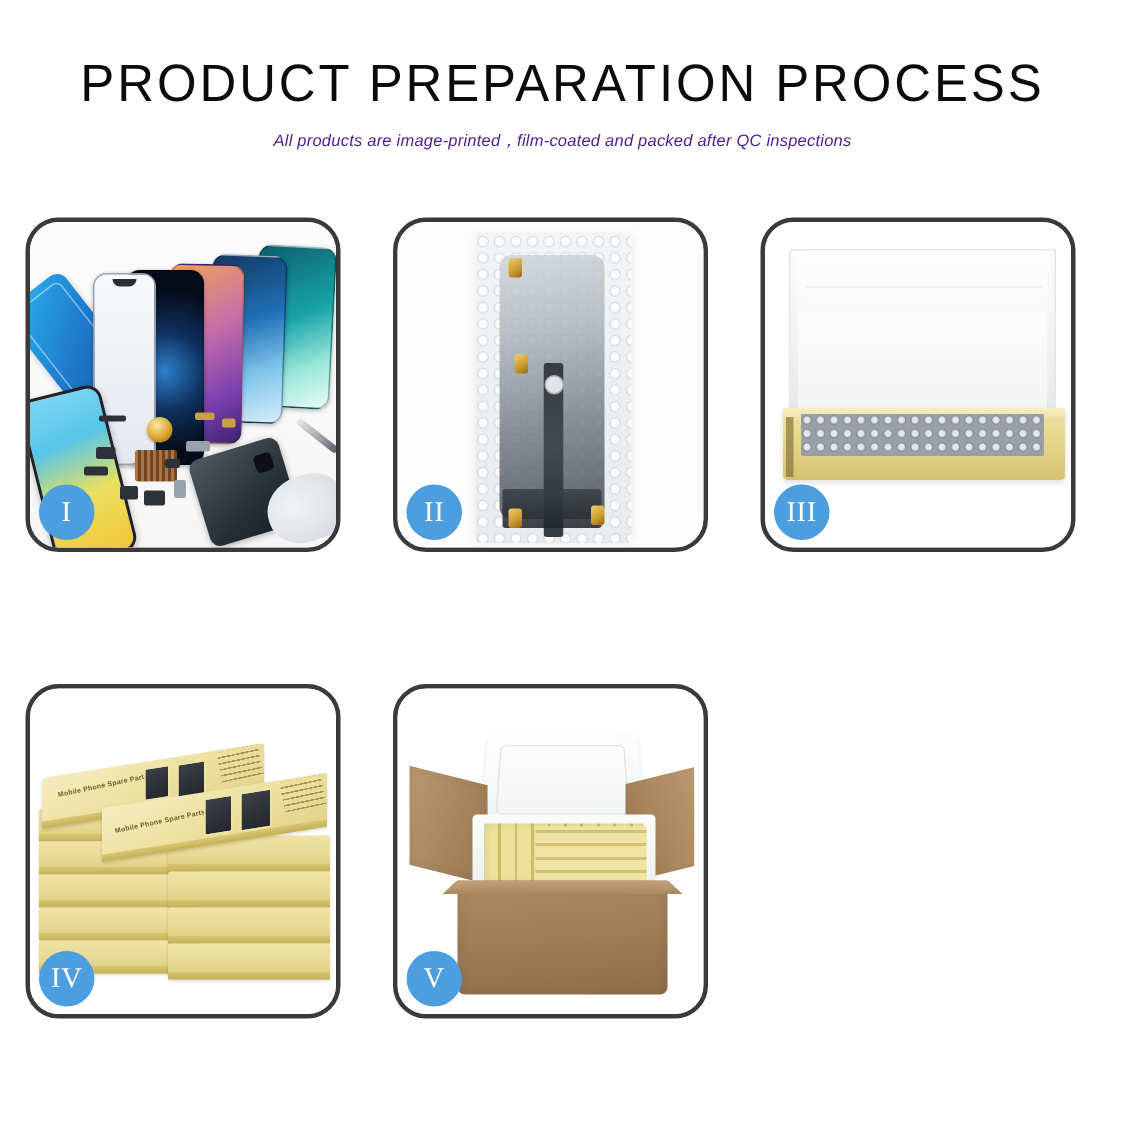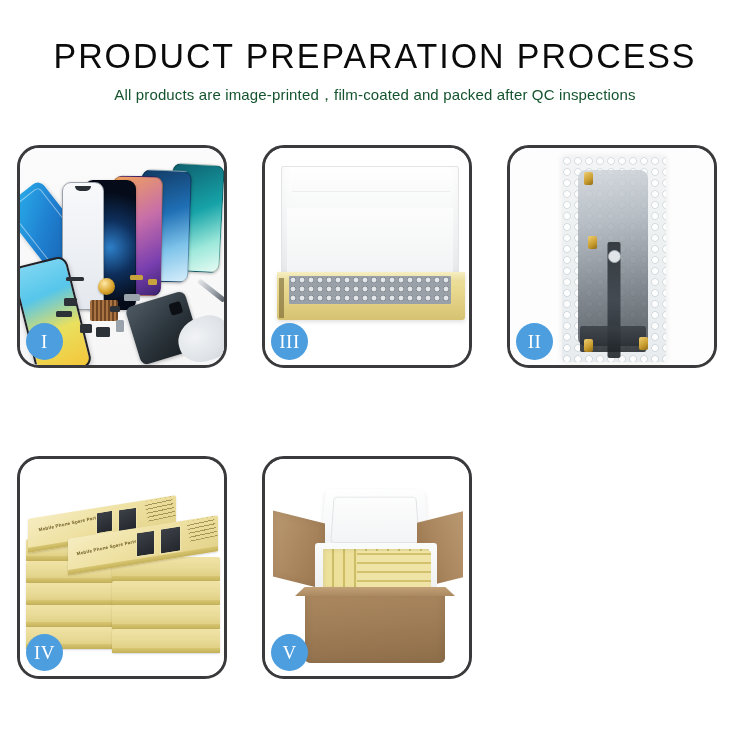--- a/index.html
+++ b/index.html
@@ -15,22 +15,22 @@
   .header { padding-top:38px; text-align:center; }
   .title {
     font-family:"Liberation Sans", sans-serif;
     font-size:35px; font-weight:400; color:#0b0b0b;
     letter-spacing:2.0px; line-height:1.05;
     transform:scaleX(0.97); transform-origin:center;
     white-space:nowrap;
   }
   .subtitle {
     margin-top:11px;
-    font-size:15px; font-weight:400; color:#14532d;
-    letter-spacing:0.15px; white-space:nowrap;
+    font-size:11px; font-weight:400; color:#4c1d95;
+    letter-spacing:0.15px; white-space:nowrap;font-style:italic;
   }
 
   
   .grid {
     position:absolute; left:17px; top:145px;
     width:716px; height:534px;
     display:grid;
     grid-template-columns:repeat(3, 210px);
     grid-template-rows:repeat(2, 223px);
     column-gap:35px; row-gap:88px;
@@ -386,45 +386,45 @@
         <div class="bit silver" style="left:96px;top:172px;width:8px;height:12px;"></div>
         <div class="bit" style="left:30px;top:182px;width:7px;height:12px;"></div>
         <div class="bit" style="left:90px;top:158px;width:10px;height:6px;"></div>
         <div class="hand"></div>
         <div class="tool"></div>
       </div>
       <div class="badge">I</div>
     </div>
 
     <div class="panel">
-      <div class="panel-inner p3">
-        <div class="lid3"></div>
-        <div class="foam3"></div>
-        <div class="tray3"></div>
-        <div class="bubbles3"></div>
-      </div>
-      <div class="badge">III</div>
-    </div>
-
-    <div class="panel">
       <div class="panel-inner p2">
         <div class="bubblebag">
           <div class="inner-lcd"></div>
           <div class="flex-strip"></div>
           <div class="blk-base"></div>
           <div class="gold-tab" style="left:22px;top:16px;"></div>
           <div class="gold-tab" style="left:26px;top:80px;"></div>
           <div class="gold-tab" style="left:22px;bottom:10px;"></div>
           <div class="gold-tab" style="right:18px;bottom:12px;"></div>
         </div>
       </div>
       <div class="badge">II</div>
     </div>
 
     <div class="panel">
+      <div class="panel-inner p3">
+        <div class="lid3"></div>
+        <div class="foam3"></div>
+        <div class="tray3"></div>
+        <div class="bubbles3"></div>
+      </div>
+      <div class="badge">III</div>
+    </div>
+
+    <div class="panel">
       <div class="panel-inner p4">
         <div class="stack">
 
           <div class="sbox" style="left:0;top:58px;width:104px;height:22px;">
               <span class="edge"></span>
             </div>
           <div class="sbox" style="left:0;top:80px;width:104px;height:22px;">
               <span class="edge"></span>
             </div>
           <div class="sbox" style="left:0;top:102px;width:104px;height:22px;">

